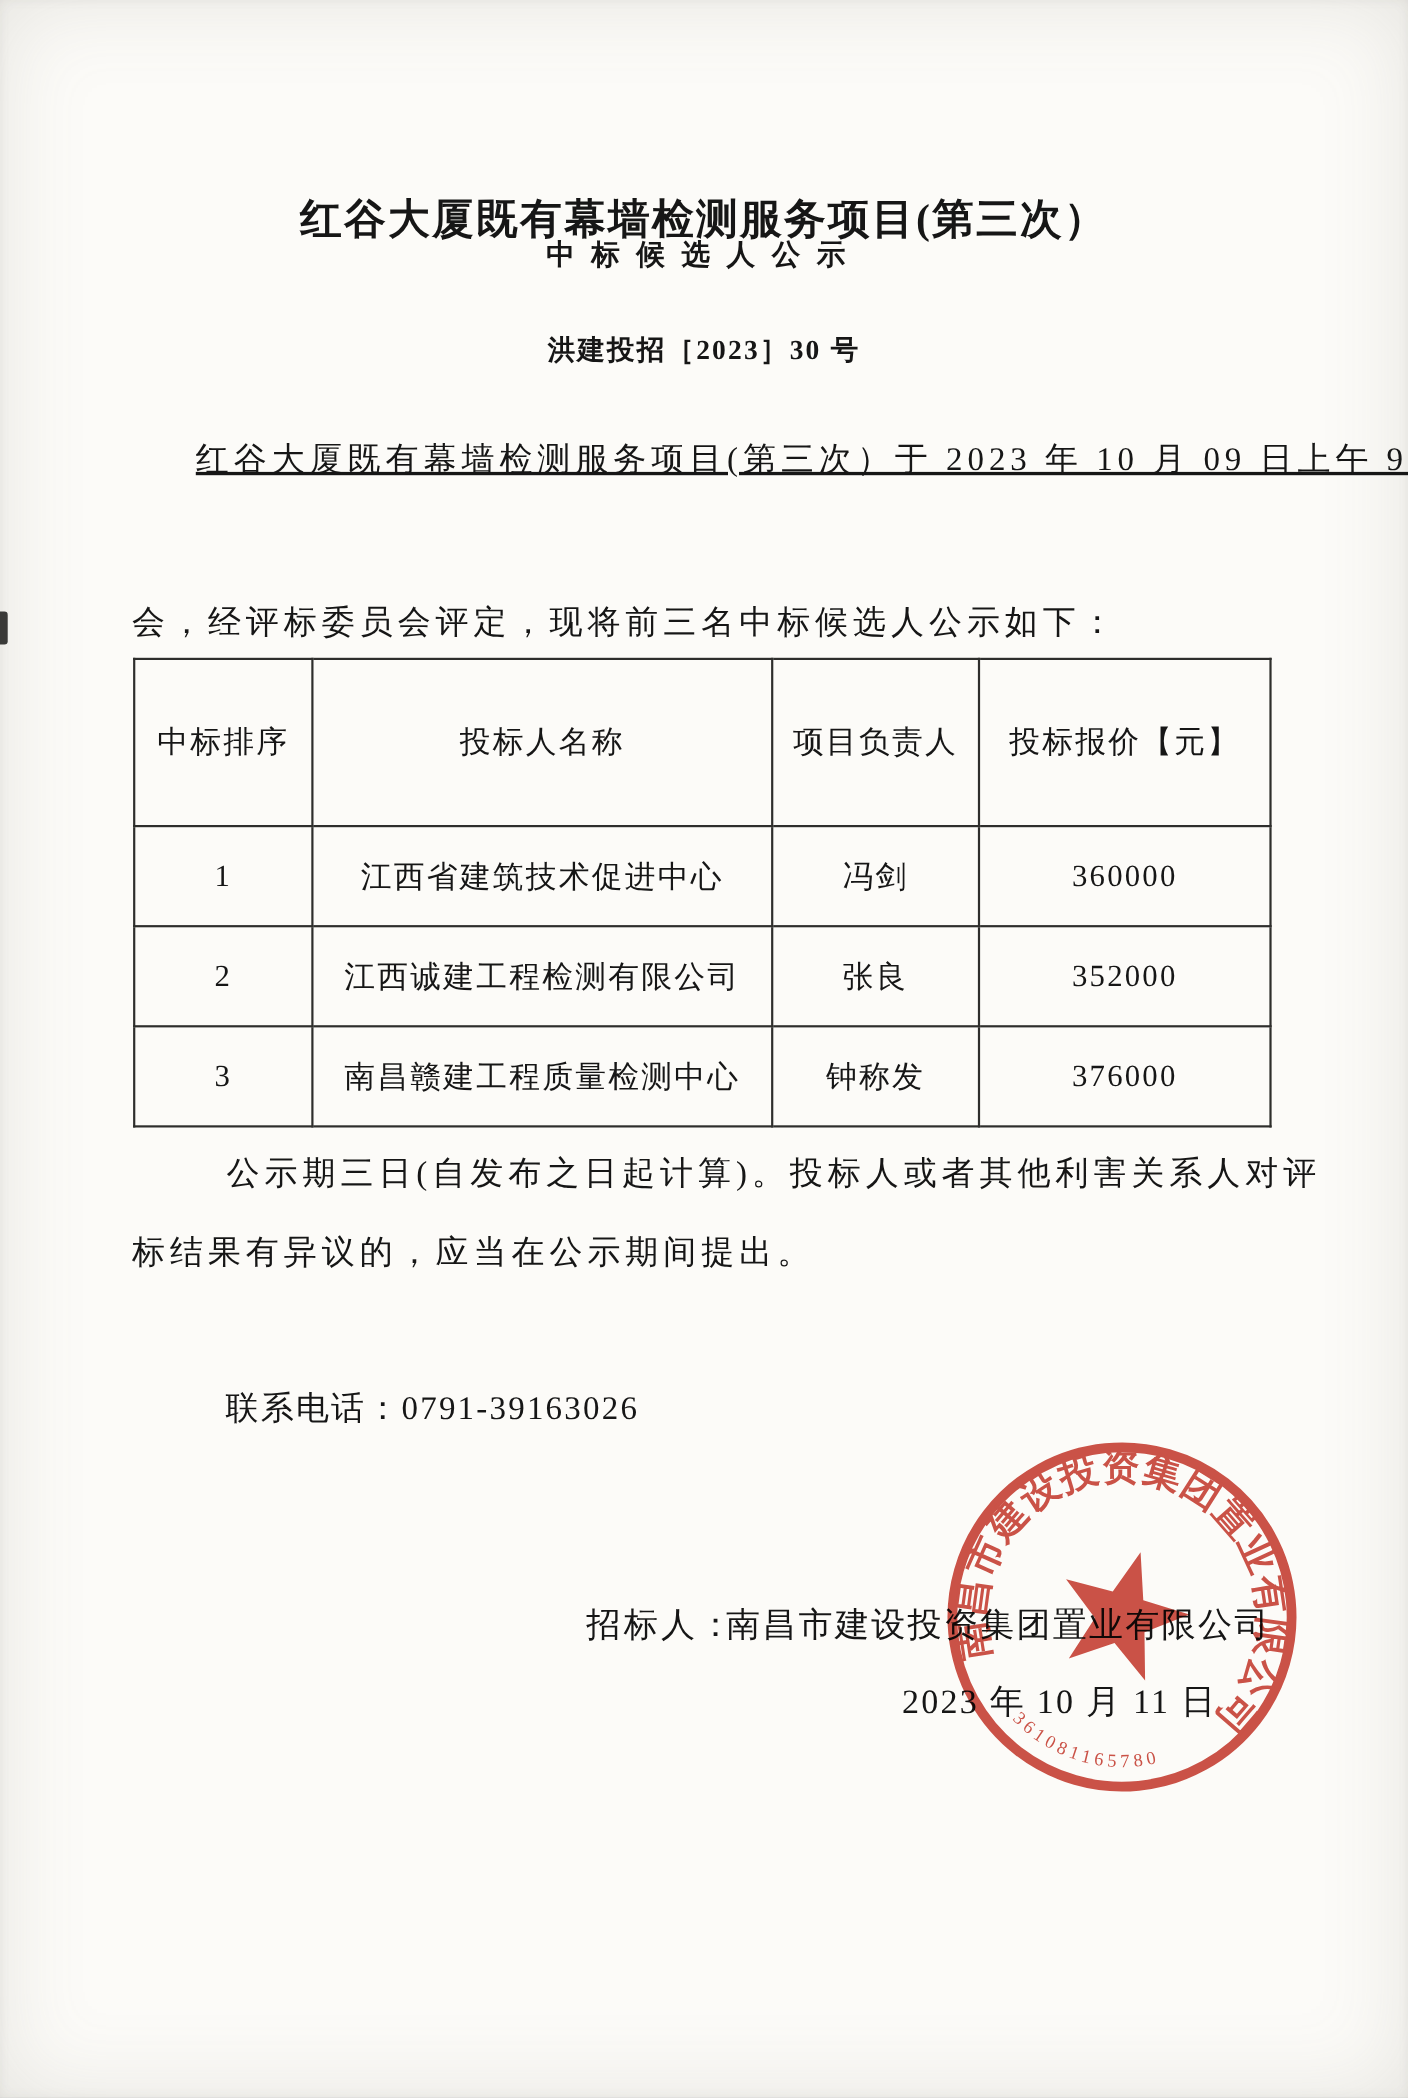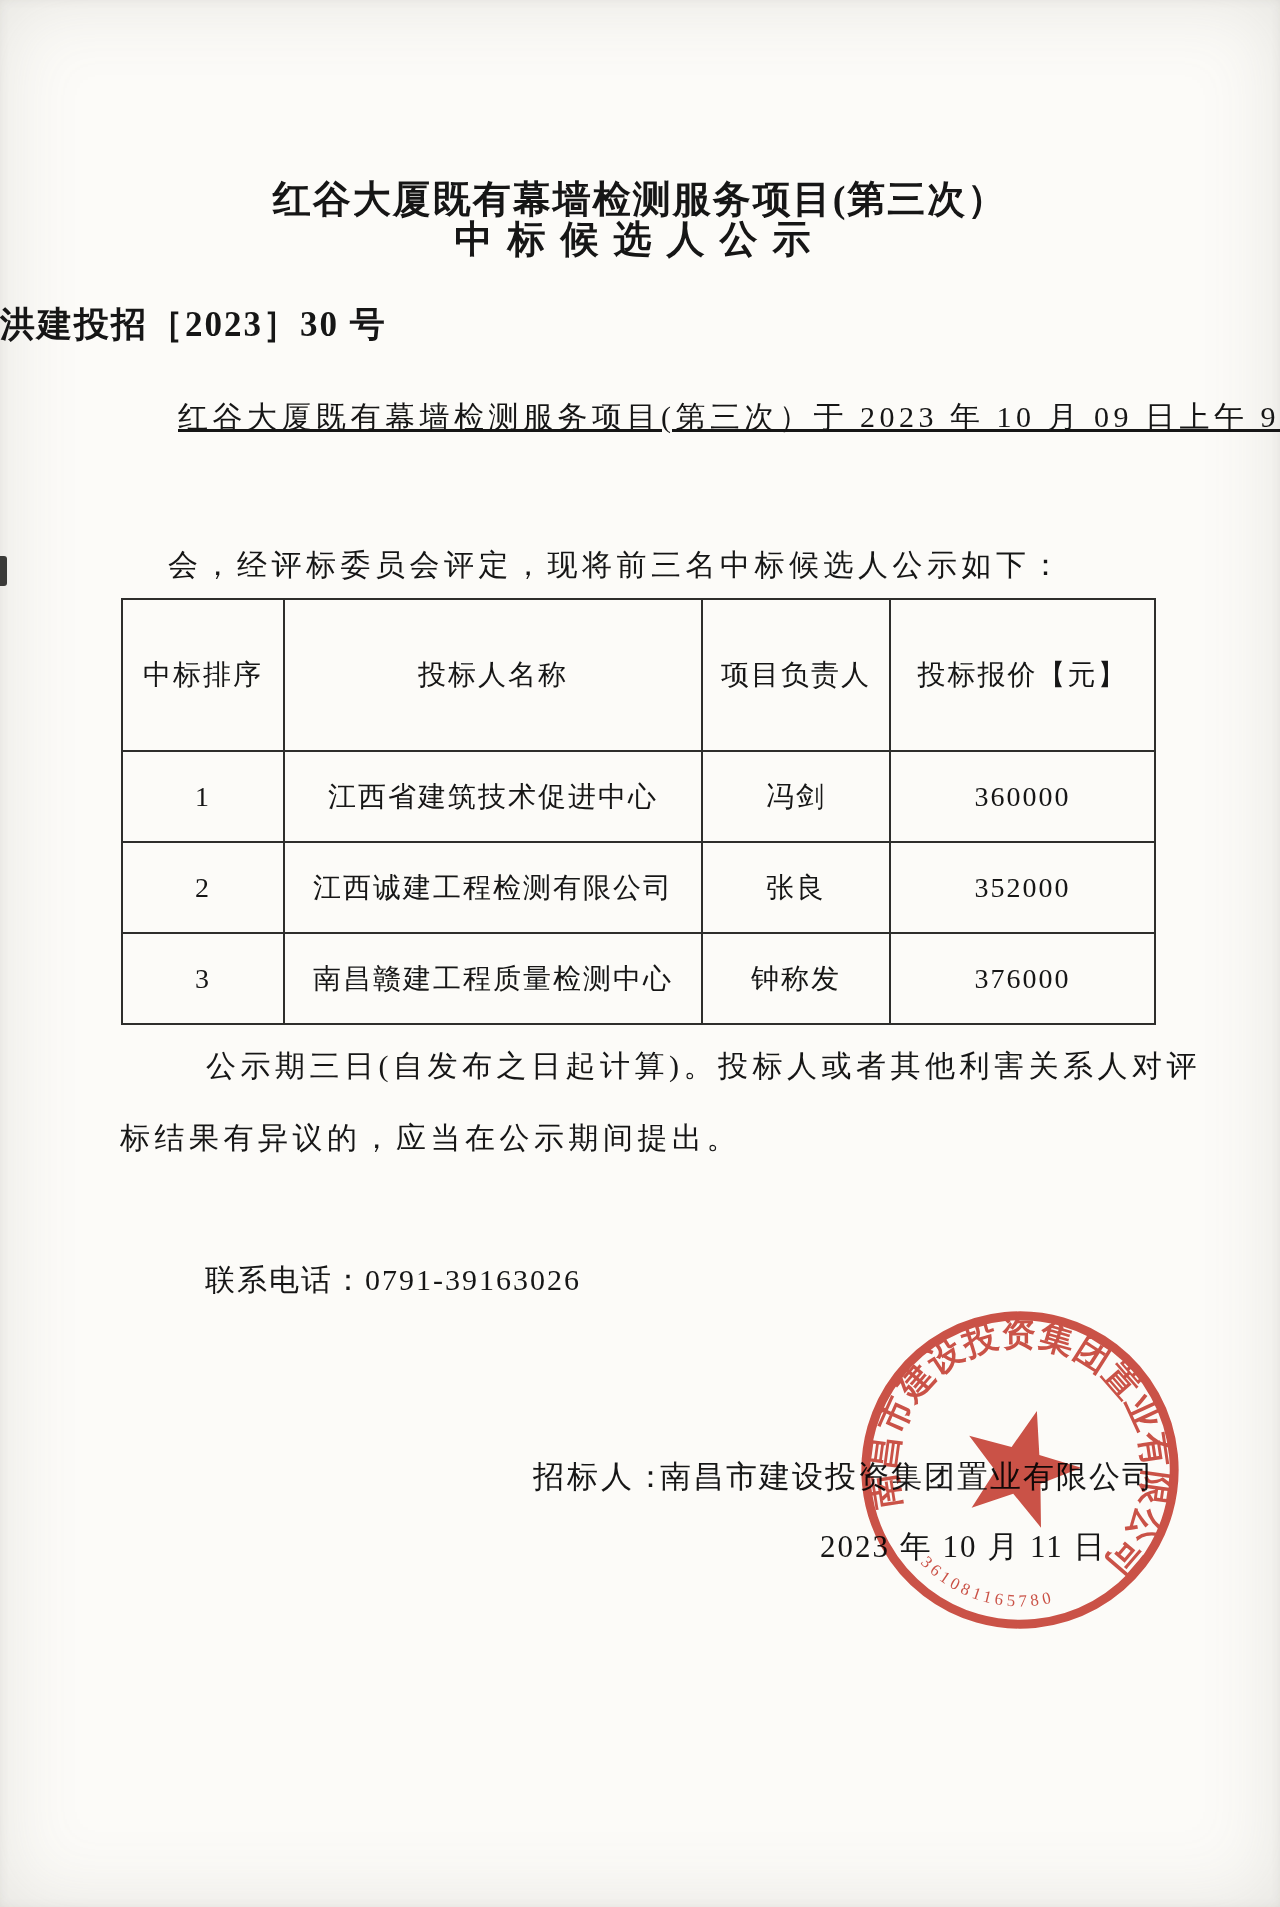--- a/index.html
+++ b/index.html
@@ -17,26 +17,26 @@
     position:absolute; left:0; top:556px; width:7px; height:30px;
     background:#3a3a38; border-radius:0 3px 3px 0;
   }
   .title1 {
     position:absolute; left:0; right:0; top:134px;
     text-align:center; font-size:38px; font-weight:bold;
     letter-spacing:2px; white-space:nowrap;margin-top:40px;
   }
   .title2 {
     position:absolute; left:0; right:0; top:214px;
-    text-align:center; font-size:38px; font-weight:bold;
+    text-align:center; font-size:26px; font-weight:bold;
     letter-spacing:15px; white-space:nowrap;
   }
   .docnum {
     position:absolute; left:0; right:0; top:301px;
-    text-align:left; font-size:35px; font-weight:bold;
+    text-align:center; font-size:25px; font-weight:bold;
     letter-spacing:2px; white-space:nowrap;
   }
   .bodyline {
     position:absolute; left:120px; width:1045px;
     font-size:30px; letter-spacing:4.5px; white-space:nowrap;
   }
   .indent1 { padding-left:58px; }
   .indent2 { padding-left:86px; }
   .bid-table {
     position:absolute; left:121px; top:598px;
@@ -67,21 +67,21 @@
 
 <div class="page">
 
   <div class="scan-speck"></div>
 
   <div class="title1">红谷大厦既有幕墙检测服务项目(第三次）</div>
   <div class="title2">中标候选人公示</div>
   <div class="docnum">洪建投招［2023］30 号</div>
 
   <div class="bodyline indent1" style="top:397px;text-decoration:underline;">红谷大厦既有幕墙检测服务项目(第三次）于 2023 年 10 月 09 日上午 9</div>
-  <div class="bodyline" style="top:545px;margin-left:48px;">会，经评标委员会评定，现将前三名中标候选人公示如下：</div>
+  <div class="bodyline" style="top:545px;">会，经评标委员会评定，现将前三名中标候选人公示如下：</div>
 
   <table class="bid-table">
     <colgroup>
       <col style="width:162px">
         <col style="width:418px">
         <col style="width:188px">
         <col style="width:265px">
     </colgroup>
     <tbody>
       <tr class="hdr">

